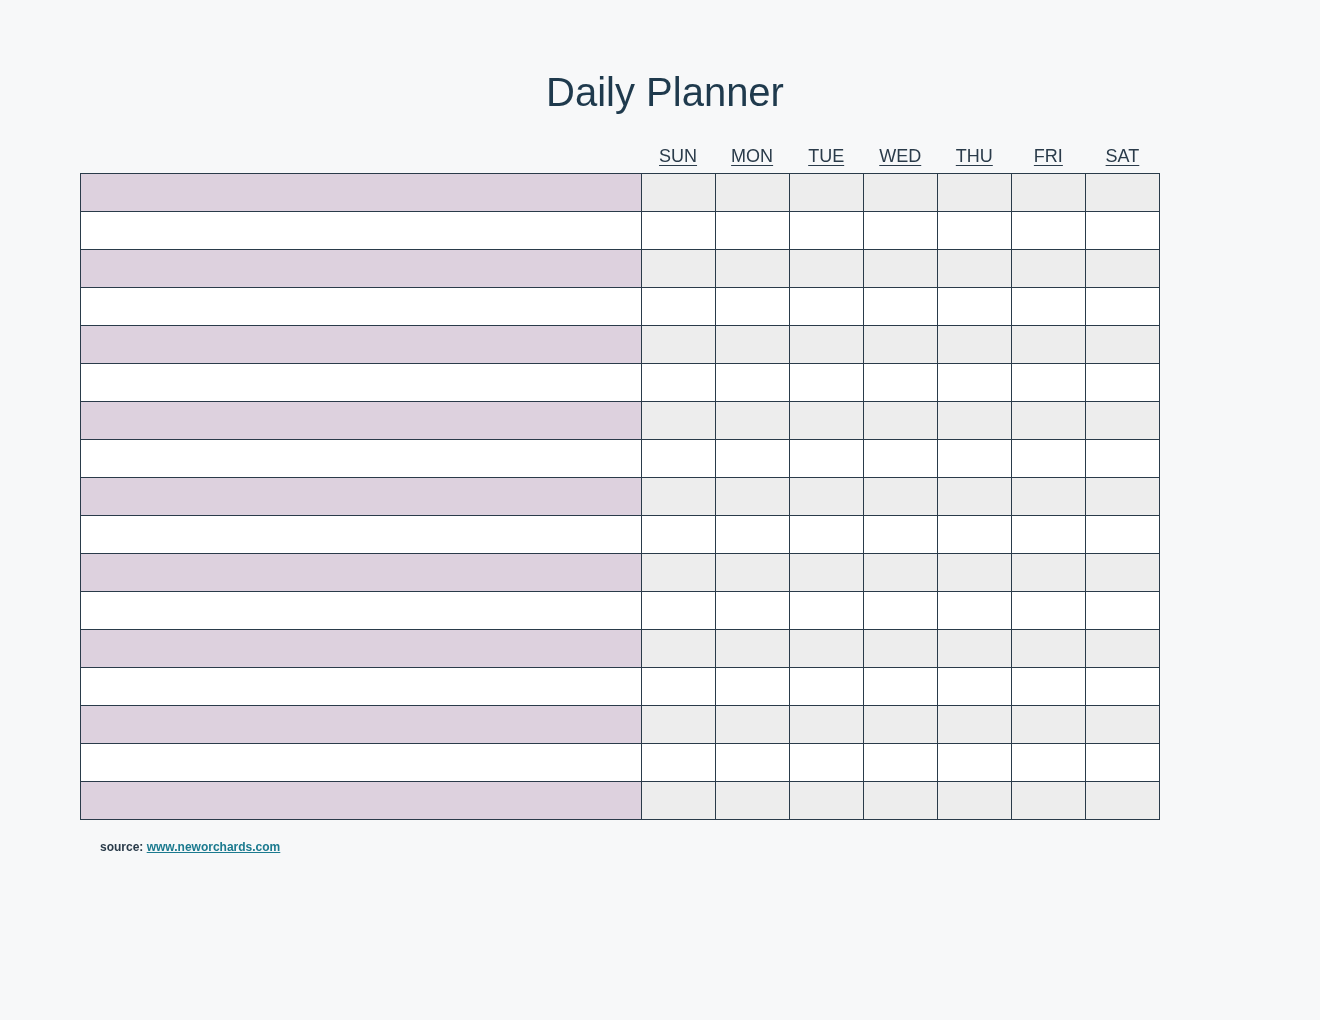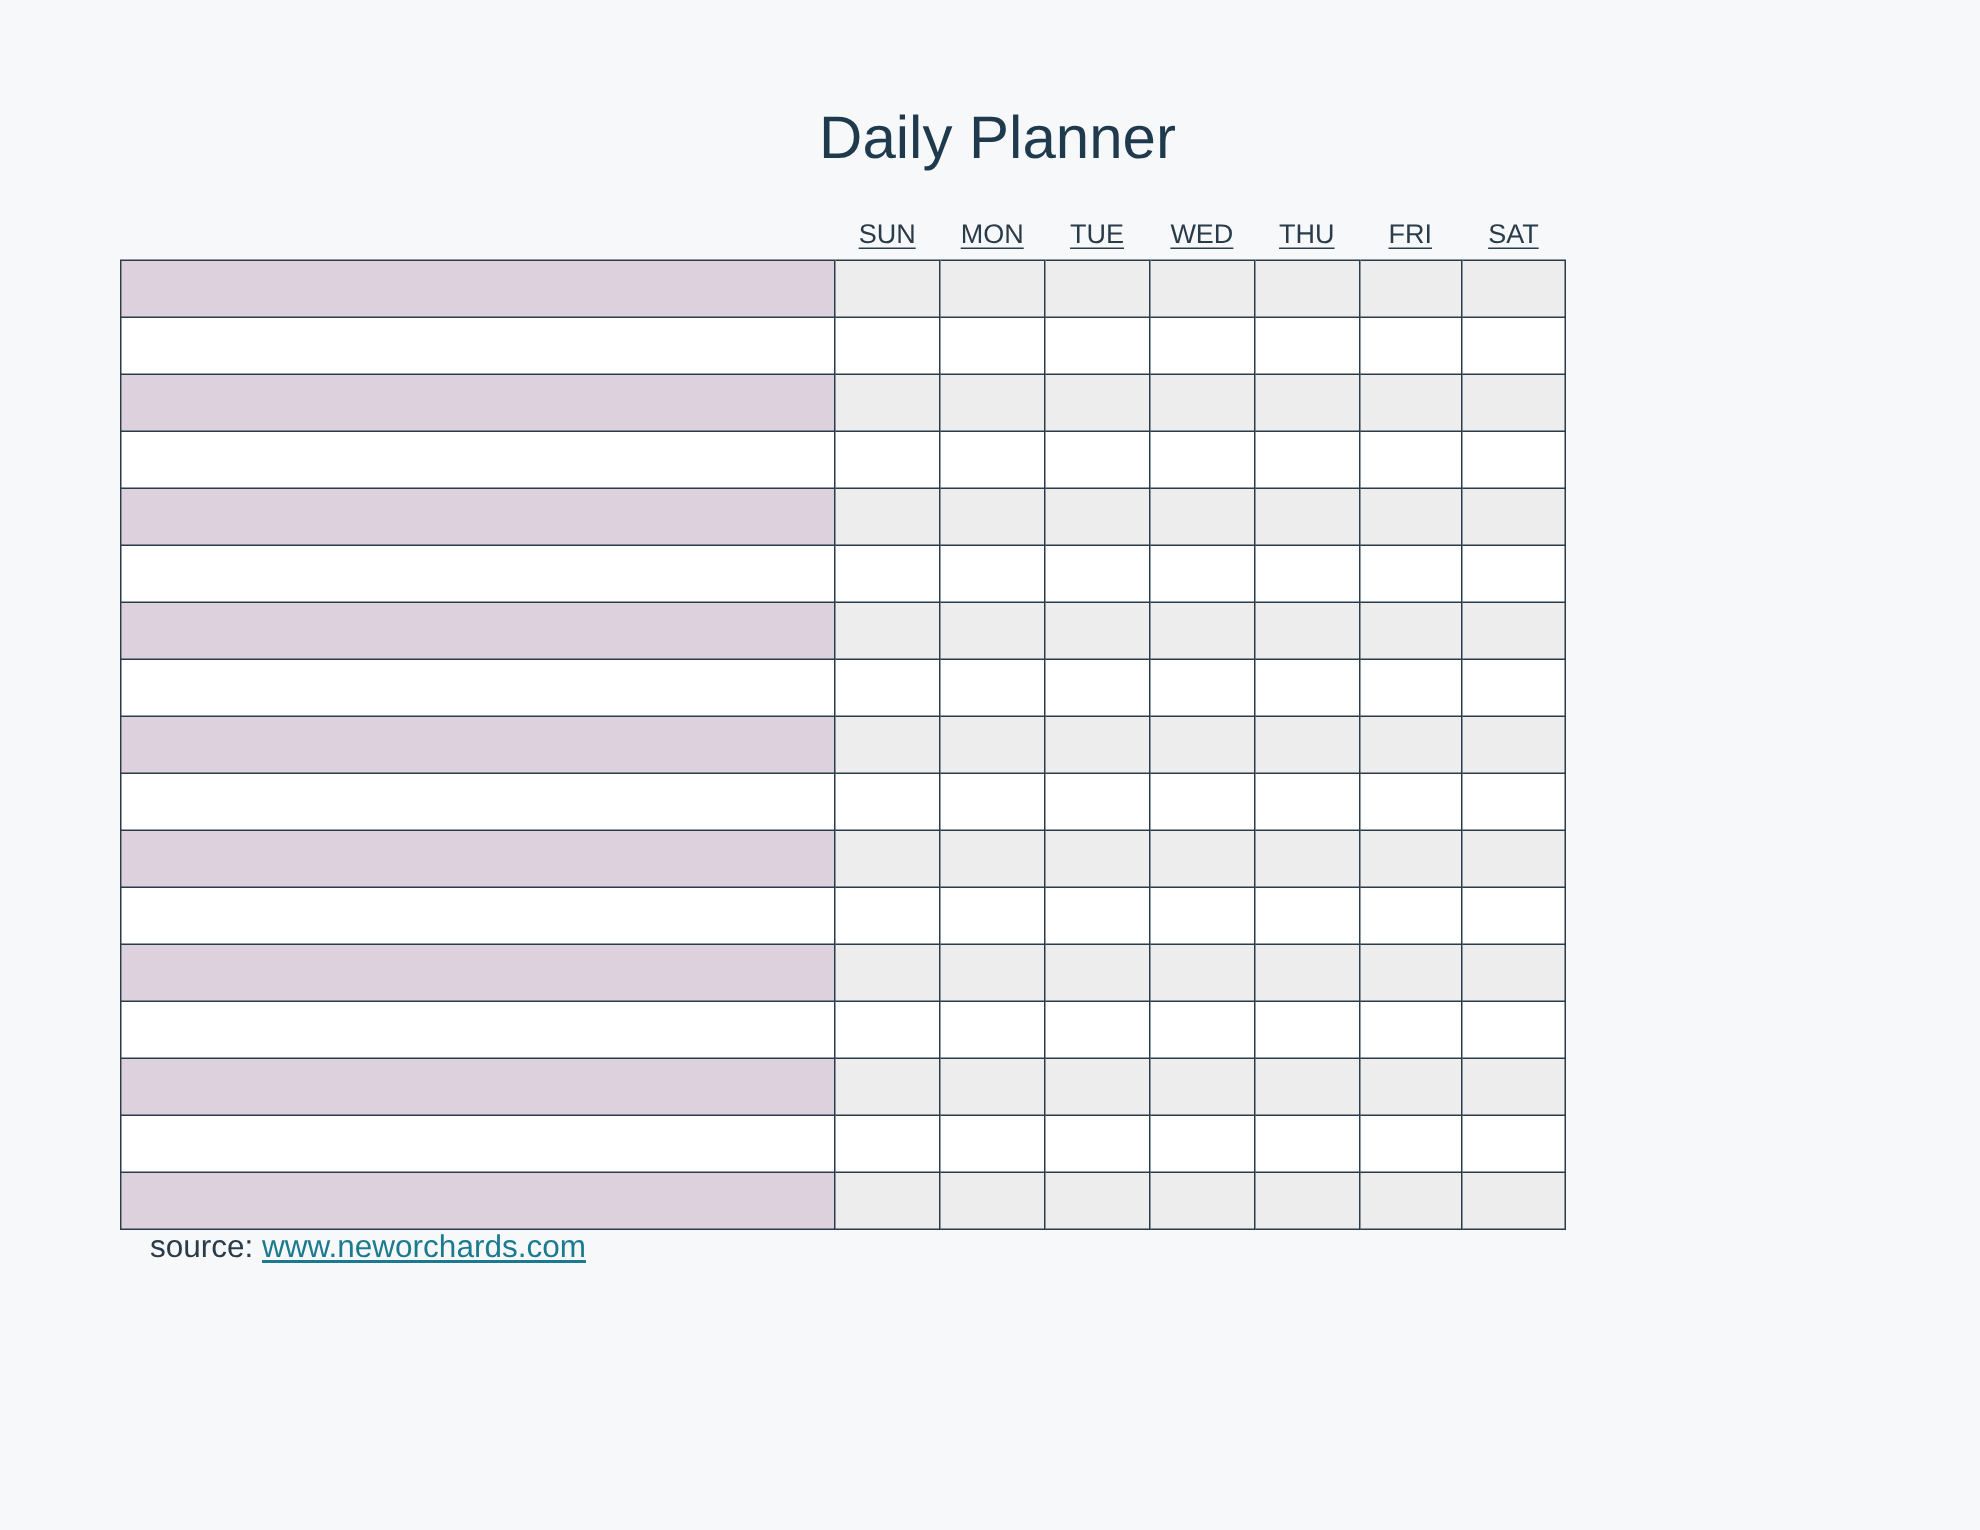--- a/index.html
+++ b/index.html
@@ -17,21 +17,21 @@
   .title {
     font-size: 40px;
     font-weight: 400;
     color: #1f3a4d;
     margin-bottom: 25px;
     margin-left: 10px;
     text-align: center;
   }
   .planner-table {
     border-collapse: collapse;
-    width: 964px;
+    width: 1080px;
   }
   .planner-table th {
     font-size: 18px;
     font-weight: 400;
     color: #2a3b4a;
     text-align: center;
     padding: 6px 4px;
     border-bottom: 1px solid #2a3b4a;
     text-decoration: underline;
     text-underline-offset: 3px;
@@ -55,23 +55,25 @@
   .planner-table tr.odd td.day-col {
     background: #ededed;
   }
   .planner-table tr.even td.task-col {
     background: #ffffff;
   }
   .planner-table tr.even td.day-col {
     background: #ffffff;
   }
   .source {
+    margin-top: 20px;
     margin-left: 20px;
-    font-size: 21px;
+    font-size: 12px;
     color: #2a3b4a;
+    font-weight: bold;
   }
   .source a {
     color: #1b7a8f;
     text-decoration: underline;
   }
 </style>
 </head>
 <body>
 
 <h1 class="title">Daily Planner</h1>

